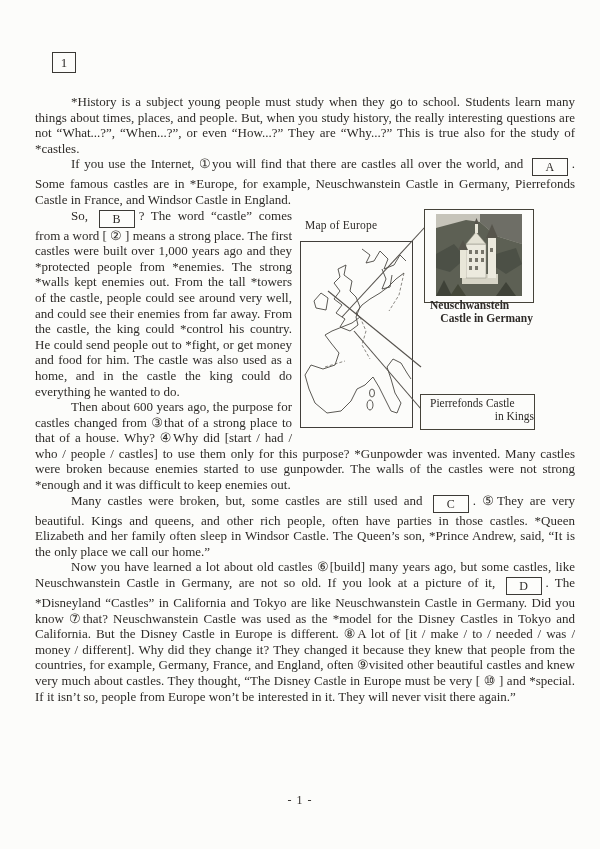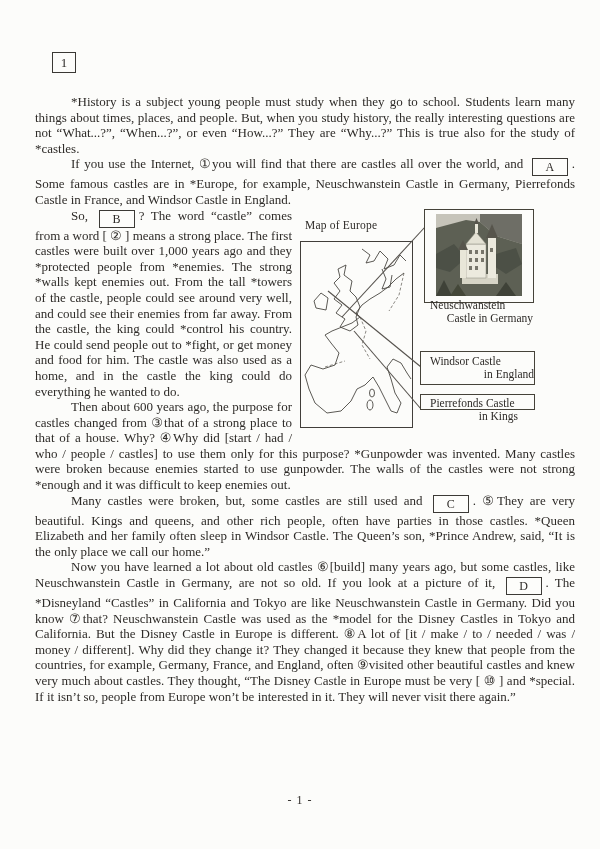--- a/index.html
+++ b/index.html
@@ -27,23 +27,23 @@
   
   .figure{float:right;position:relative;width:277px;height:222px;
     margin:1px 0 5px 6px;text-indent:0;text-align:left;}
   .map-caption{position:absolute;left:7px;top:9px;font-size:11.5px;z-index:3;
     letter-spacing:.2px;}
   .map-box{position:absolute;left:2px;top:32px;width:111px;height:185px;
     border:1.5px solid #413e3a;background:transparent;z-index:0;}
   .fig-art{position:absolute;left:0;top:0;z-index:1;}
   .lbox{position:absolute;box-sizing:border-box;border:1.2px solid #454239;
     background:#fcfcfa;z-index:2;font-size:11.5px;line-height:13.5px;}
-  .lb-neu{left:126px;top:0;width:110px;height:94px;}
+  .lb-neu{left:126px;top:0;width:110px;height:94px;font-weight:bold;}
   .lb-win{left:122px;top:142px;width:115px;height:34px;padding:3px 0 0 9px;}
-  .lb-pie{left:122px;top:185px;width:115px;height:16px;padding:2px 16px 0 9px;}
+  .lb-pie{left:122px;top:185px;width:115px;height:36px;padding:2px 0 0 9px;}
   .photo{display:block;margin:4px 0 3px 11px;}
   .lb-cap{padding-left:5px;}
   .lb-line2{display:block;padding-left:7px;text-align:right;}
   .clear{clear:both;}
   
   .pageno{position:absolute;left:0;right:0;top:793px;text-align:center;
     font-size:12px;letter-spacing:1px;}
 </style>
 </head>
 <body>
@@ -116,24 +116,20 @@
                 <rect x="54" y="34" width="3" height="4"></rect>
             </g>
             <path d="M0,82 L8,66 L16,82 Z" fill="#3f4238"></path>
             <path d="M14,82 L22,70 L30,82 Z" fill="#444739"></path>
             <path d="M60,82 L70,68 L80,82 Z" fill="#3f4238"></path>
           </svg>
           <span class="lb-cap">Neuschwanstein</span>
           <span class="lb-cap lb-line2" style="padding-left:5px">Castle in Germany</span>
         </span>
 
-        <span class="lbox lb-win">
-          <span>Windsor Castle</span>
-          <span class="lb-line2">in England</span>
-        </span>
 
         <span class="lbox lb-pie">
           <span>Pierrefonds Castle</span>
           <span class="lb-line2">in Kings</span>
         </span>
       </span>
       <span class="seg-host"><span class="seg">So, </span><span class="seg ansbox">B</span><span class="seg">?  The word “castle” comes from a word </span><span class="seg u">[ ② ]</span><span class="seg"> means a strong place.  The first castles were built over 1,000 years ago and they *protected people from *enemies.  The strong *walls kept enemies out.  From the tall *towers of the castle, people could see around very well, and could see their enemies from far away.  From the castle, the king could *control his country.  He could send people out to *fight, or get money and food for him.  The castle was also used as a home, and in the castle the king could do everything he wanted to do.</span></span>
     </div>
 
     <div class="para"><span class="seg-host"><span class="seg">Then about 600 years ago, the purpose for castles changed from </span><span class="seg u">③that</span><span class="seg"> of a strong place to that of a house.  Why?  </span><span class="seg u">④Why did [start / had / who / people / castles] to use them only for this purpose?</span><span class="seg">  *Gunpowder was invented.  Many castles were broken because enemies started to use gunpowder.  The walls of the castles were not strong *enough and it was difficult to keep enemies out.</span></span></div>

